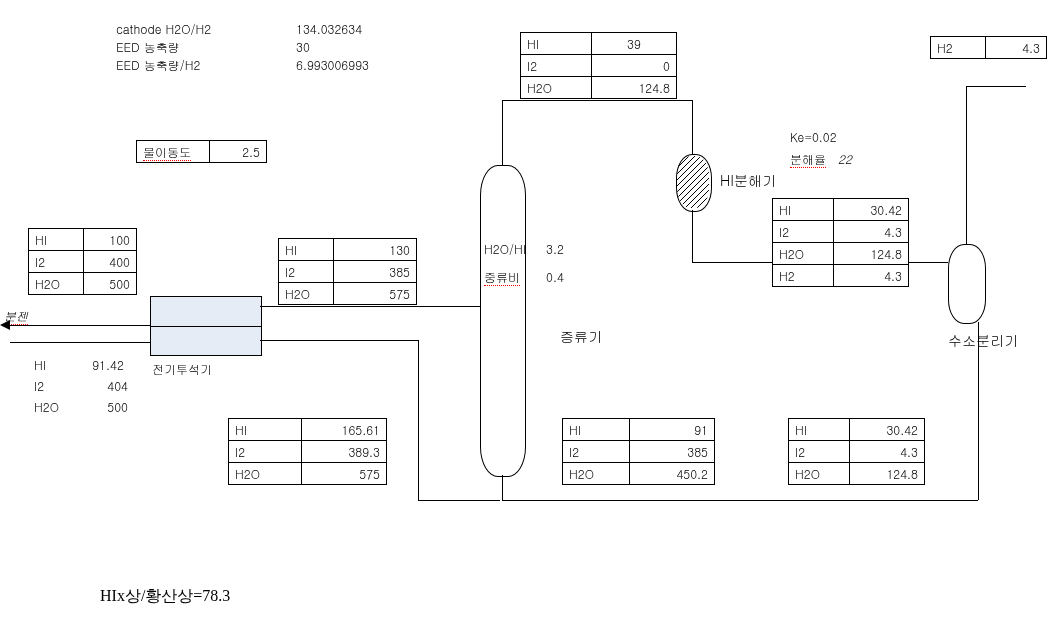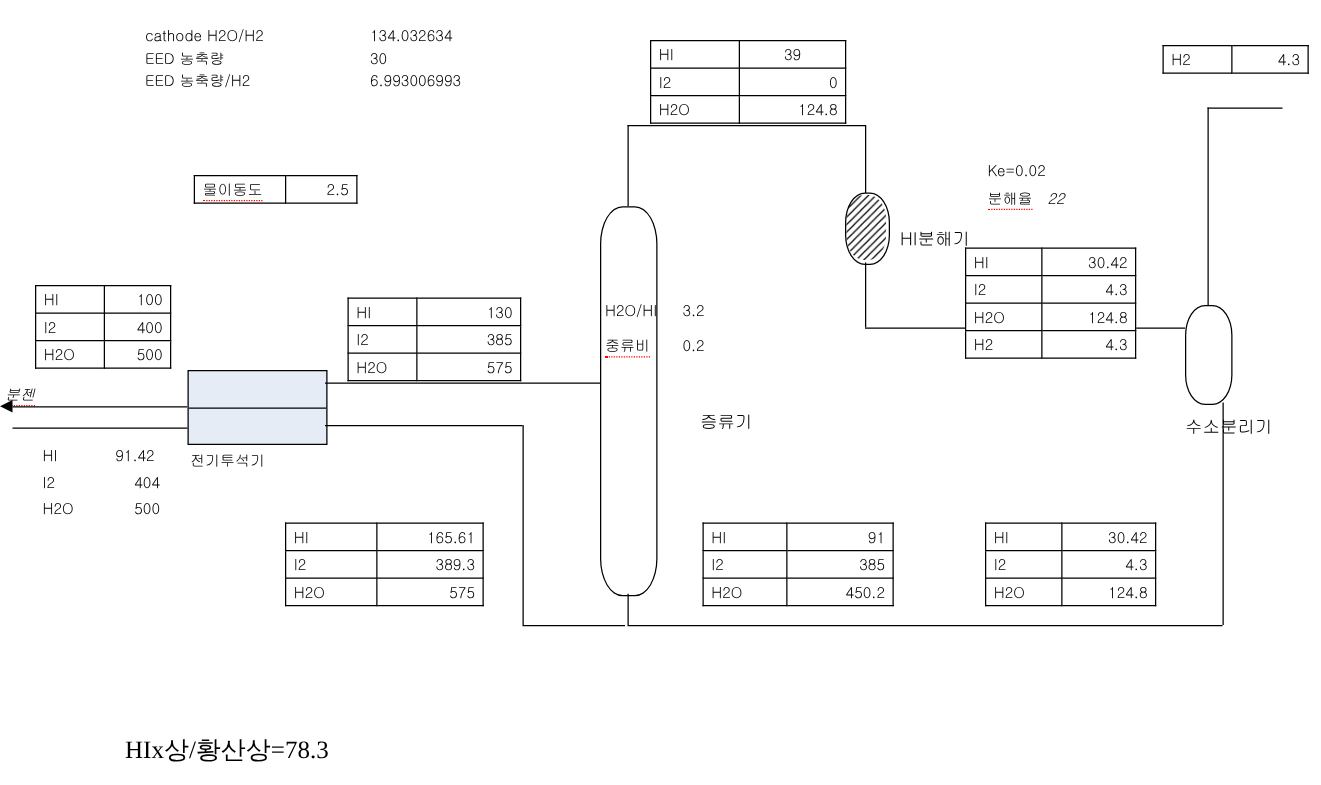--- a/index.html
+++ b/index.html
@@ -47,34 +47,34 @@
     border: 1px solid #000;
     background: #e6ecf5;
   }
   .ed-mid {
     position: absolute;
     left: 0; right: 0;
     top: 50%;
     height: 1px;
     background: #000;
   }
-  .big { font-size: 20px; font-family: "Times New Roman", serif; }
+  .big { font-size: 16px; font-family: "Times New Roman", serif; }
   svg.hatch { position:absolute; }
 </style>
 </head>
 <body>
 
 <div class="abs txt" style="left:116px; top:20px;">cathode H2O/H2</div>
 <div class="abs txt" style="left:296px; top:20px;">134.032634</div>
 <div class="abs txt" style="left:116px; top:38px;">EED 농축량</div>
 <div class="abs txt" style="left:296px; top:38px;">30</div>
 <div class="abs txt" style="left:116px; top:56px;">EED 농축량/H2</div>
 <div class="abs txt" style="left:296px; top:56px;">6.993006993</div>
 
-<table class="abs tbl" style="left:155px; top:140px;padding-left:26px;">
+<table class="abs tbl" style="left:136px; top:140px;padding-left:26px;">
   <tbody>
       <tr>
         <td style="width:60px;"><span class="redwave">물이동도</span></td>
         <td class="val" style="width:44px;">2.5</td>
       </tr>
 </tbody>
   </table>
 
 <table class="abs tbl" style="left:28px; top:228px;">
   <tbody>
@@ -158,21 +158,21 @@
         <td>H2O</td>
         <td class="val">575</td>
       </tr>
 </tbody>
   </table>
 
 <div class="col" style="left:480px; top:165px; width:44px; height:310px;"></div>
 <div class="abs txt" style="left:484px; top:240px;">H2O/HI</div>
 <div class="abs txt" style="left:546px; top:240px;">3.2</div>
 <div class="abs txt" style="left:484px; top:268px;"><span class="redwave">중류비</span></div>
-<div class="abs txt" style="left:546px; top:268px;">0.2</div>
+<div class="abs txt" style="left:546px; top:268px;">0.4</div>
 <div class="abs txt" style="left:560px; top:326px; font-size:14px;">증류기</div>
 
 <div class="line lineV" style="left:502px; top:100px; height:65px;"></div>
 <div class="line lineH" style="left:502px; top:100px; width:190px;"></div>
 <div class="line lineV" style="left:692px; top:100px; height:55px;"></div>
 
 <table class="abs tbl" style="left:520px; top:32px;">
   <tbody>
       <tr>
         <td style="width:58px;">HI</td>
@@ -212,21 +212,21 @@
 <div class="drum" style="left:676px; top:154px; width:34px; height:56px;"></div>
 
 <svg class="hatch" style="left:677px; top:156px;" width="32" height="52">
   <defs>
     <pattern id="hp" patternUnits="userSpaceOnUse" width="6" height="6">
       <path d="M-1,7 l8,-8 M-3,3 l8,-8 M3,9 l8,-8" stroke="#000" stroke-width="1"></path>
     </pattern>
   </defs>
   <rect x="0" y="0" width="32" height="52" rx="14" ry="20" fill="url(#hp)"></rect>
 </svg>
-<div class="abs txt" style="left:720px; top:180px; font-size:14px;text-align:center;">HI분해기</div>
+<div class="abs txt" style="left:720px; top:170px; font-size:14px;text-align:center;">HI분해기</div>
 <div class="abs txt" style="left:790px; top:128px;">Ke=0.02</div>
 <div class="abs txt" style="left:790px; top:150px;"><span class="redwave">분해율</span></div>
 <div class="abs txt" style="left:838px; top:150px;font-style:italic;">22</div>
 
 <div class="line lineV" style="left:692px; top:210px; height:52px;"></div>
 <div class="line lineH" style="left:692px; top:262px; width:256px;"></div>
 
 <table class="abs tbl" style="left:772px; top:198px;">
   <tbody>
       <tr>

